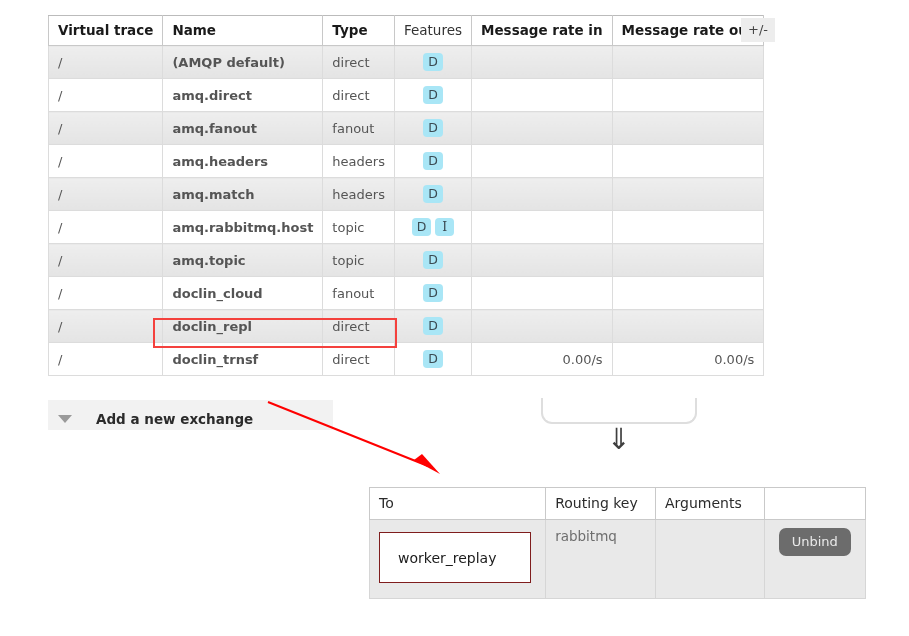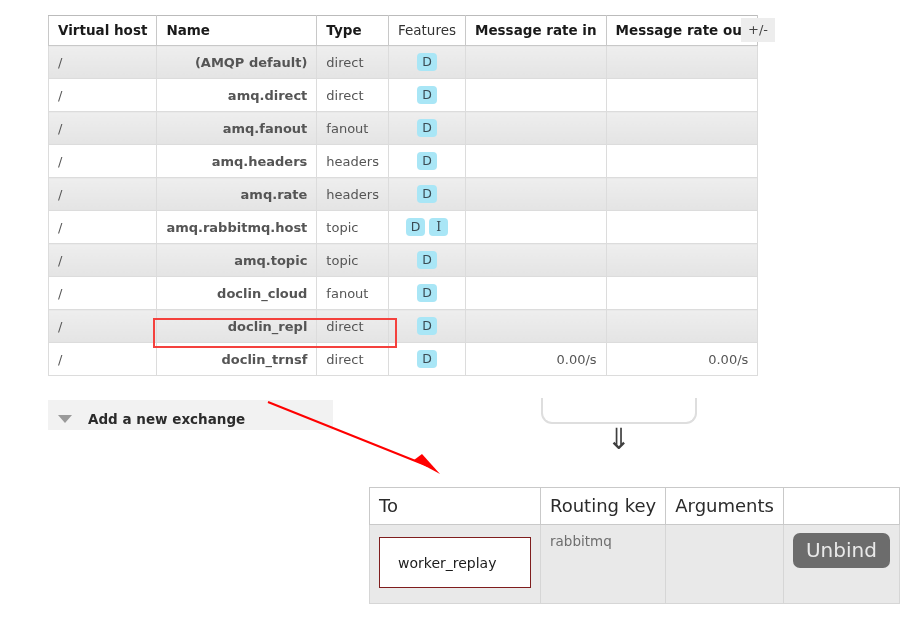--- a/index.html
+++ b/index.html
@@ -60,21 +60,21 @@
     height: 20px;
     vertical-align: middle;
   }
   table.rmq tr.odd td {
     background: linear-gradient(to bottom, #eeeeee 0%, #e4e4e4 100%);
   }
   table.rmq tr.even td {
     background: #ffffff;
   }
   td.vhost { color: #555555; width: 88px; }
-  td.name  { color: #111111; font-weight: bold; width: 140px; text-align: right; }
+  td.name  { color: #111111; font-weight: bold; width: 140px; }
   td.type  { color: #777777; text-align: left; width: 78px; }
   td.feat  { width: 76px; text-align: center; padding: 3px 6px; }
   td.rate  { width: 120px; color: #555555; }
 
   .badge {
     display: inline-block;
     background: #a9e6f6;
     color: #3a4a52;
     border-radius: 4px;
     padding: 2px 5px 3px 5px;
@@ -108,21 +108,21 @@
     height: 30px;
     background: #f2f2f2;
     overflow: hidden;
   }
   #add-exchange .inner {
     position: absolute;
     left: 10px;
     top: 11px;
     display: flex;
     align-items: center;
-    gap: 16px;
+    gap: 24px;
     white-space: nowrap;
   }
   #add-exchange .tri {
     width: 0; height: 0;
     border-left: 7px solid transparent;
     border-right: 7px solid transparent;
     border-top: 8px solid #9a9a9a;
   }
   #add-exchange .lbl {
     font-weight: bold;
@@ -184,21 +184,21 @@
     width: 497px;
   }
   table.bind {
     border-collapse: collapse;
     border-spacing: 0;
     width: 100%;
   }
   table.bind th {
     text-align: left;
     font-weight: normal;
-    font-size: 18px;
+    font-size: 14px;
     color: #2b2b2b;
     background: #ffffff;
     border: 1px solid #c9c9c9;
     padding: 7px 9px 8px 9px;
     white-space: nowrap;
   }
   table.bind td {
     background: #e9e9e9;
     border: 1px solid #d6d6d6;
     padding: 8px 9px;
@@ -220,36 +220,36 @@
     font-size: 14px;
     padding: 17px 10px 16px 18px;
     margin-top: 4px;
     box-sizing: border-box;
     width: 152px;
   }
   .unbind-btn {
     display: inline-block;
     background: #6c6c6c;
     color: #e9e9e9;
-    font-size: 20px;
+    font-size: 13px;
     border-radius: 7px;
     padding: 7px 13px 8px 13px;
     line-height: 1;
     border: none;
     font-family: "DejaVu Sans", "Liberation Sans", sans-serif;
   }
 </style>
 </head>
 <body>
 
 <div id="exchanges-table-wrap">
   <table class="rmq">
     <thead>
       <tr>
-        <th>Virtual host</th>
+        <th>Virtual trace</th>
         <th>Name</th>
         <th class="ctr">Type</th>
         <th class="th-plain ctr">Features</th>
         <th class="num">Message rate in</th>
         <th class="num">Message rate out</th>
       </tr>
     </thead>
     <tbody id="exchanges-body">
         <tr class="odd">
           <td class="vhost">/</td>
@@ -278,21 +278,21 @@
         <tr class="even">
           <td class="vhost">/</td>
           <td class="name">amq.headers</td>
           <td class="type">headers</td>
           <td class="feat"><span class="badge">D</span></td>
           <td class="rate num"></td>
           <td class="rate num"></td>
         </tr>
         <tr class="odd">
           <td class="vhost">/</td>
-          <td class="name">amq.rate</td>
+          <td class="name">amq.match</td>
           <td class="type">headers</td>
           <td class="feat"><span class="badge">D</span></td>
           <td class="rate num"></td>
           <td class="rate num"></td>
         </tr>
         <tr class="even">
           <td class="vhost">/</td>
           <td class="name">amq.rabbitmq.host</td>
           <td class="type">topic</td>
           <td class="feat"><span class="badge">D</span><span class="badge serif">I</span></td>

